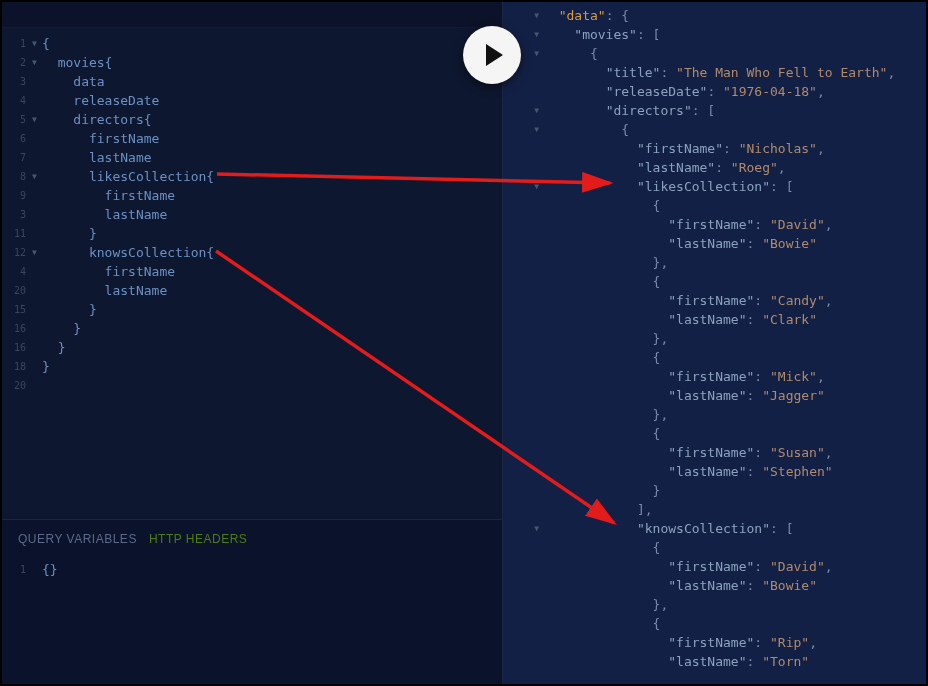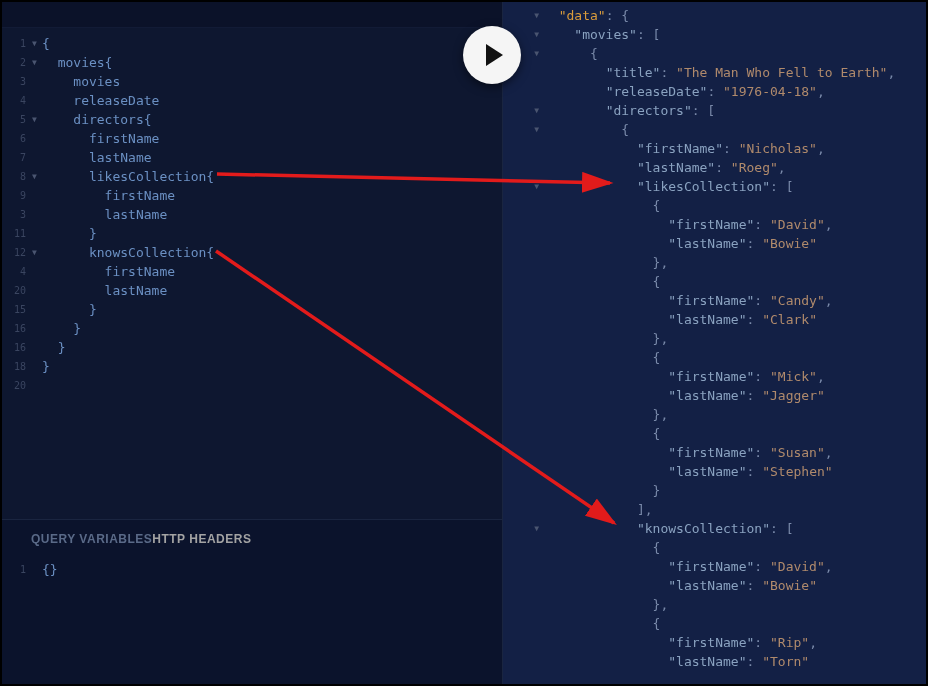--- a/index.html
+++ b/index.html
@@ -65,29 +65,30 @@
   .code {
     white-space: pre;
     color: #6b90c3;
   }
   .bottom-panel {
     height: 165px;
     border-top: 1px solid #1a2540;
     background: #0b132c;
   }
   .tabs {
-    padding: 12px 12px 8px 29px;
-    display: flex;
+    padding: 12px 12px 8px 16px;
+    display: flex;
+    gap: 12px;
     font-family: -apple-system, BlinkMacSystemFont, 'Segoe UI', sans-serif;
     font-size: 12px;
-    font-weight: 700;
+    font-weight: 400;
     letter-spacing: 0.5px;
   }
   .tab-inactive { color: #5a6a88; }
-  .tab-active { color: #a3a3a3; }
+  .tab-active { color: #4d7c0f; }
   .vars-editor {
     padding-top: 6px;
   }
   .result-editor {
     padding-top: 4px;
   }
   .rline {
     display: flex;
     line-height: 19px;
     height: 19px;
@@ -154,21 +155,21 @@
           <span class="code">{</span>
         </div>
         <div class="line">
           <span class="gutter">2</span>
           <span class="fold">▼</span>
           <span class="code">  movies{</span>
         </div>
         <div class="line">
           <span class="gutter">3</span>
           <span class="fold"></span>
-          <span class="code">    movies</span>
+          <span class="code">    data</span>
         </div>
         <div class="line">
           <span class="gutter">4</span>
           <span class="fold"></span>
           <span class="code">    releaseDate</span>
         </div>
         <div class="line">
           <span class="gutter">5</span>
           <span class="fold">▼</span>
           <span class="code">    directors{</span>

